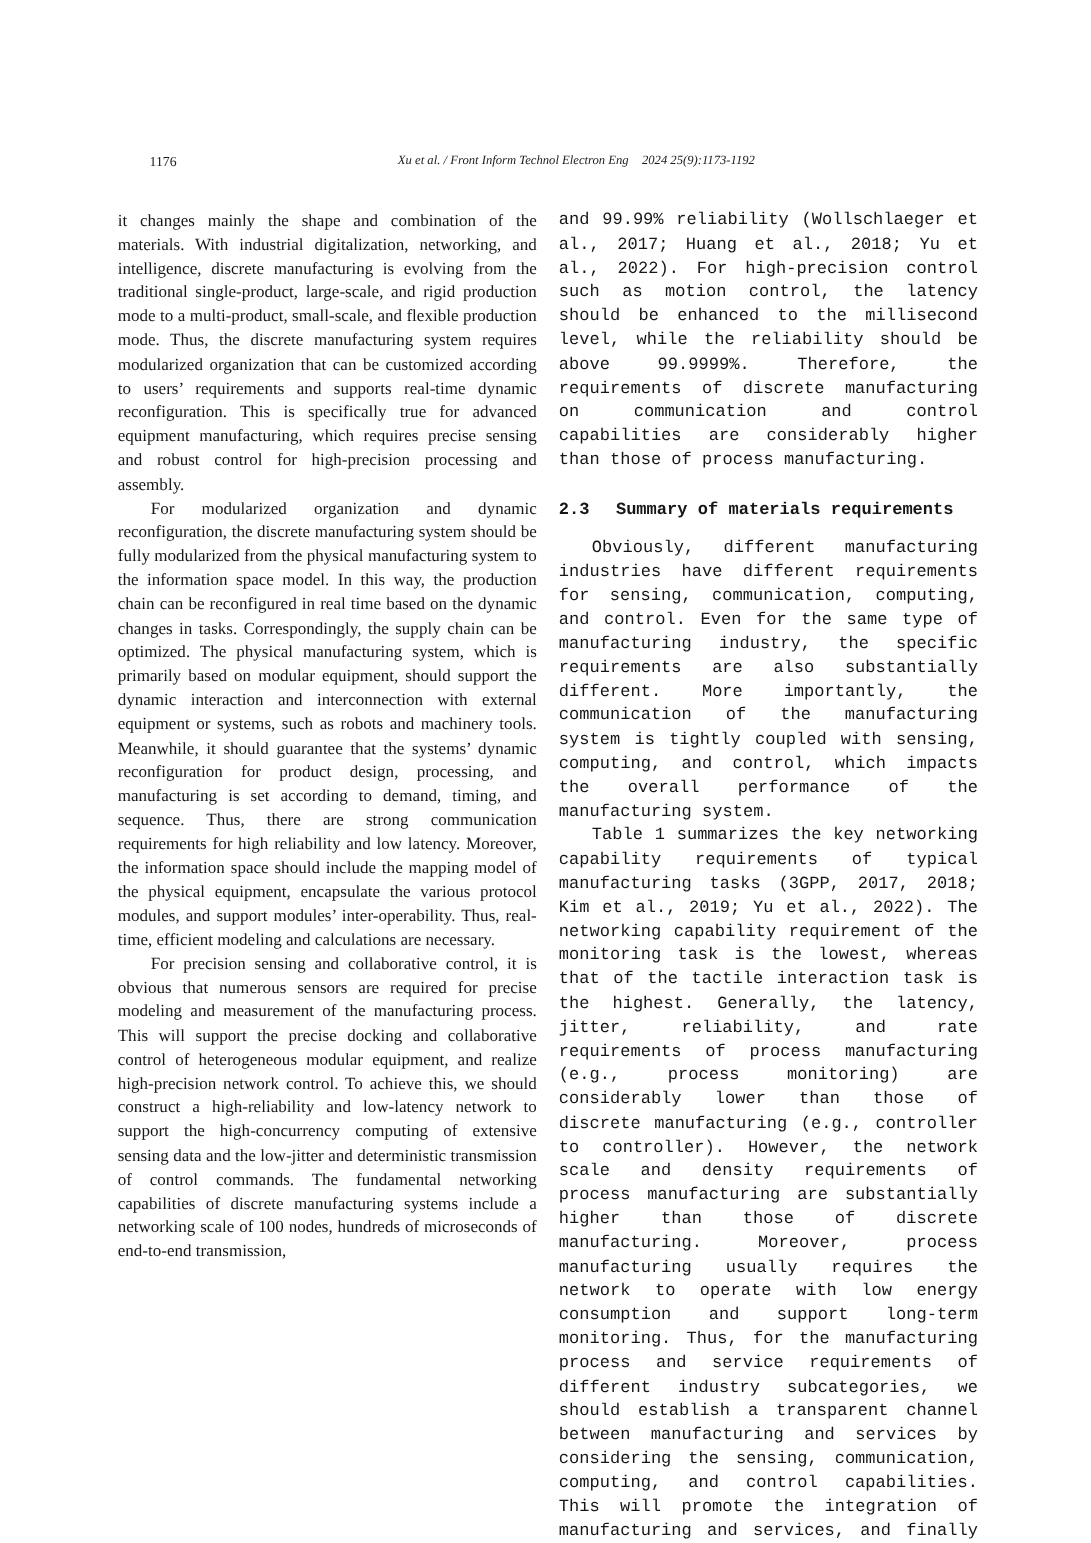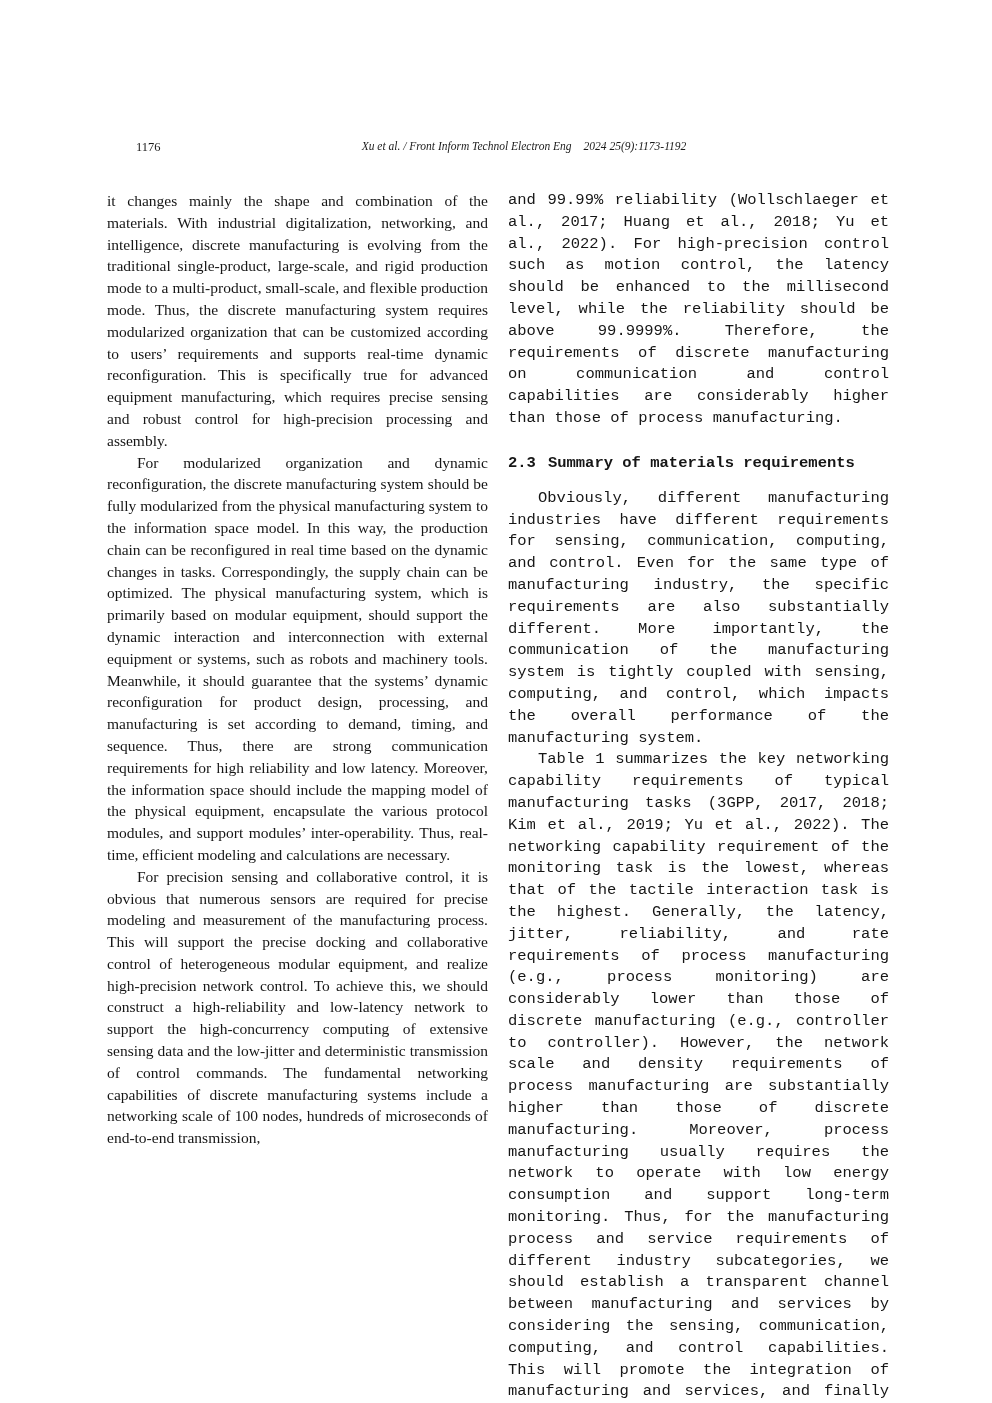--- a/index.html
+++ b/index.html
@@ -62,21 +62,21 @@
     text-indent: 30px;
   }
   .para.no-indent { text-indent: 0; }
   .subsection-heading {
     margin: 23px 0 14px 0;
     font-size: 15.5px;
     font-weight: bold;
     line-height: 21px;
     text-align: left;
   }
-  .subsection-heading .heading-number { margin-right: 12px; }
+  .subsection-heading .heading-number { margin-right: 24px; }
   .section-heading {
     margin: 39px 0 17px 0;
     font-size: 17.5px;
     font-weight: bold;
     line-height: 23px;
     text-align: left;
   }
   .section-heading .heading-number { margin-right: 14px; }
 </style>
 </head>

